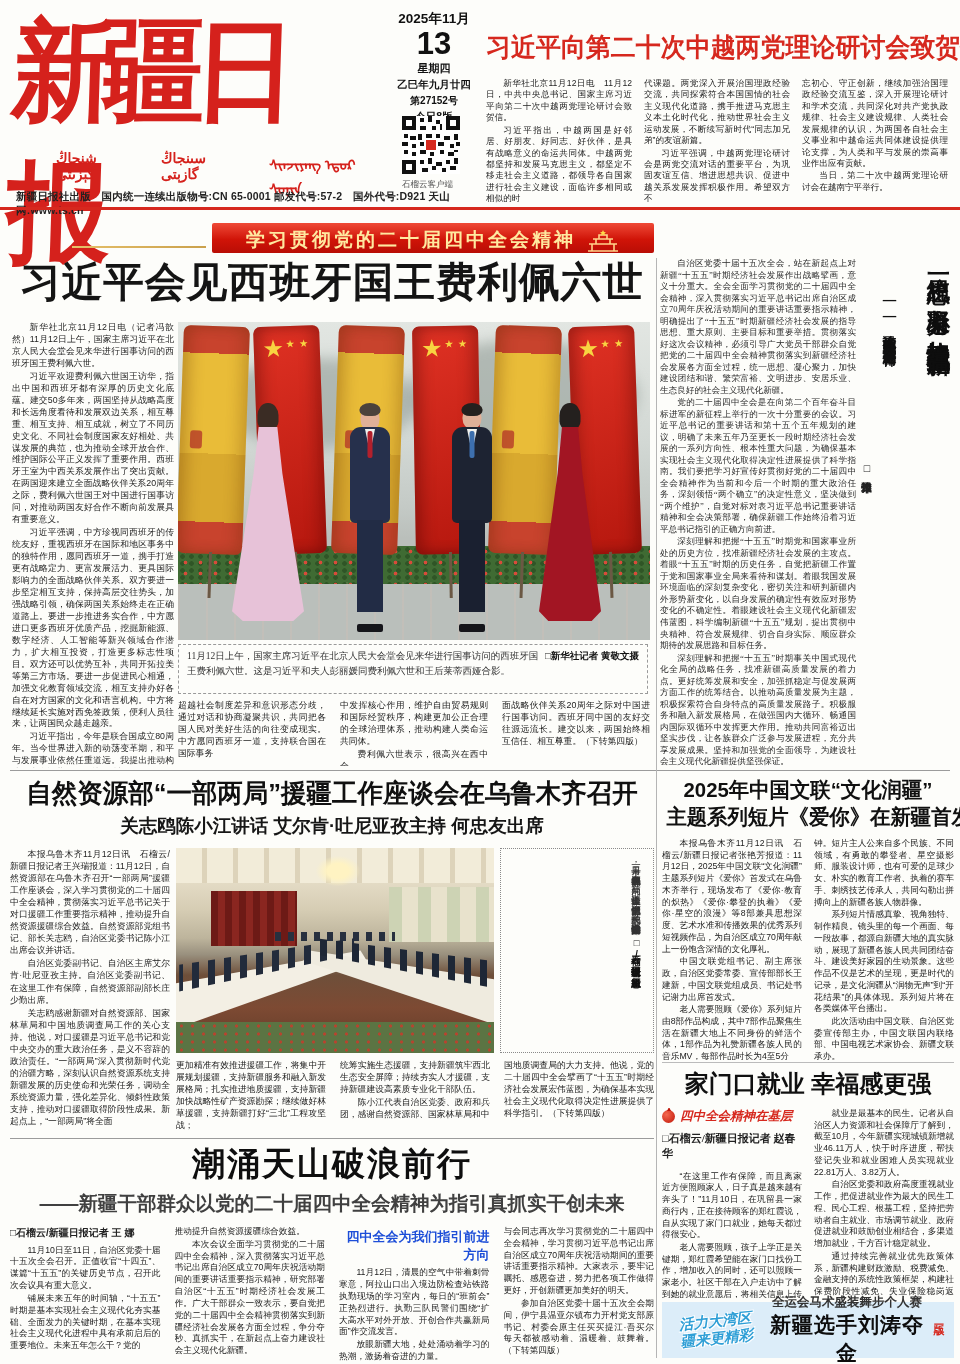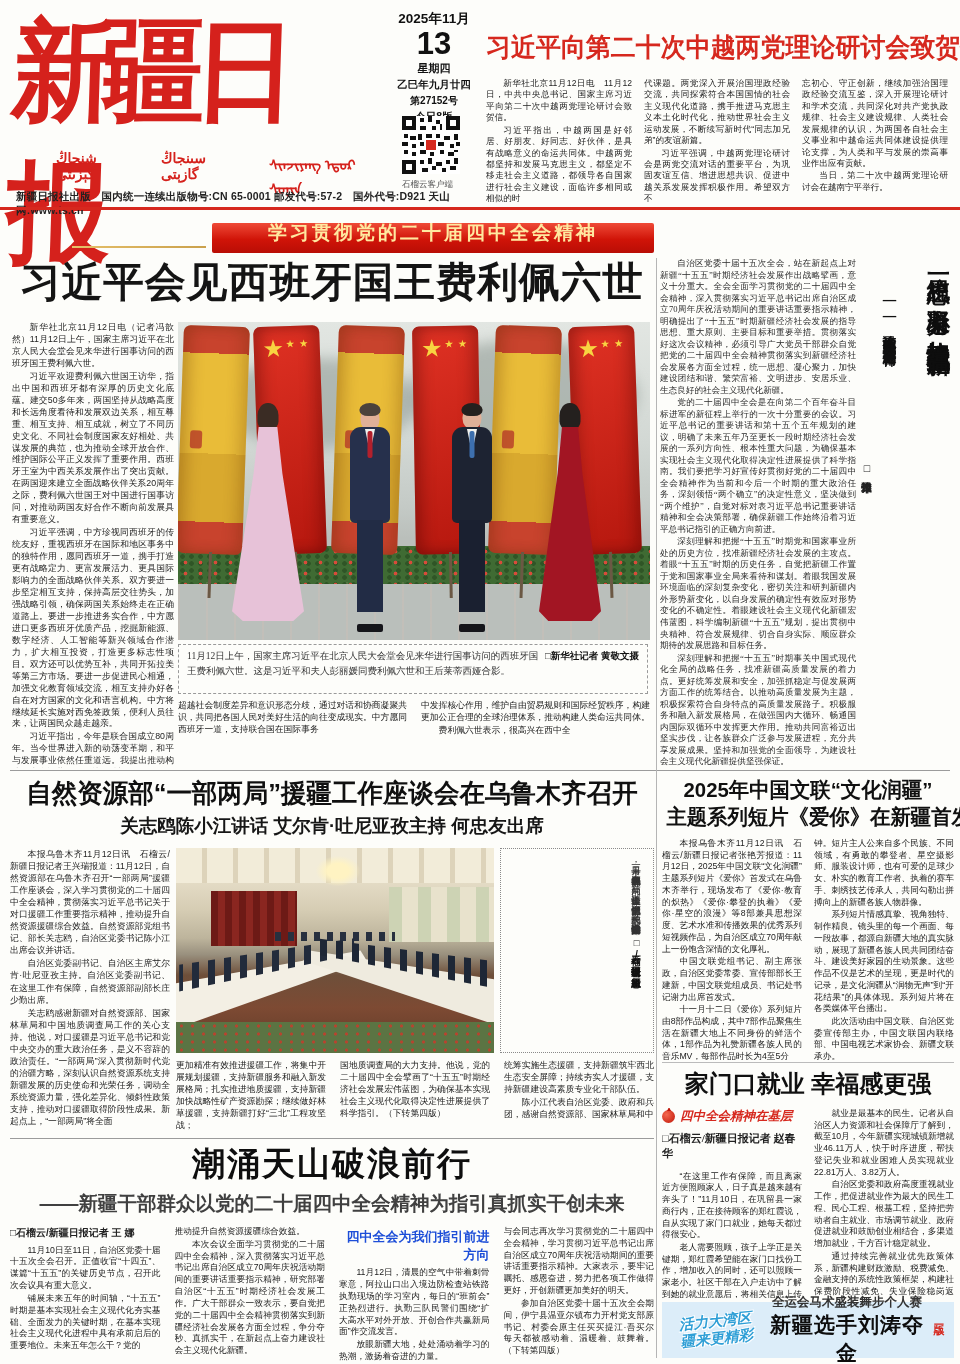--- a/index.html
+++ b/index.html
@@ -33,22 +33,22 @@
   
   .greet{left:480px;top:6px;width:474px;}
   .greet h1{margin:0;position:absolute;left:6px;top:24px;width:464px;font-size:26px;font-weight:900;
     color:#d6281e;transform:scaleX(.96);transform-origin:left;white-space:nowrap;letter-spacing:0;}
   .greet .cols{position:absolute;top:72px;left:6px;width:462px;height:128px;display:flex;gap:12px;}
   .greet .cols>div{flex:1;font-size:8.6px;line-height:1.33;overflow:hidden;}
 
   
   .goldline{left:72px;top:246px;width:134px;height:2px;background:linear-gradient(90deg,#e6c06a,#caa14c);}
   .ribbon{left:212px;top:223px;width:442px;height:30px;background:linear-gradient(180deg,#ef4a37 0,#d01408 55%,#b90d05 100%);
-    color:#ffe9a0;display:flex;align-items:center;justify-content:center;gap:10px;
-    font-size:19px;font-weight:900;letter-spacing:3px;border-radius:2px;flex-direction:column;}
+    color:#ffe9a0;display:flex;align-items:flex-end;justify-content:center;gap:10px;
+    font-size:19px;font-weight:900;letter-spacing:3px;border-radius:2px;}
 
   
   .mainhl{left:8px;top:255px;width:648px;text-align:center;font-size:41px;font-weight:900;color:#141414;
     letter-spacing:1px;transform:scaleX(.99);transform-origin:center;white-space:nowrap;}
 
   
   .xi-col1{left:12px;top:322px;width:162px;height:446px;}
   .xi-col1{font-size:8.8px;line-height:1.36;}
   .photo1{left:178px;top:322px;width:472px;height:318px;overflow:hidden;background:#cfd5d1;}
   .cap1{left:178px;top:644px;width:470px;height:50px;border:1px dashed #9a9a9a;box-sizing:border-box;
@@ -330,20 +330,23 @@
   </div>
 
   <div class="abs xi-below">
     <div class="cont">
         <p class="para">超越社会制度差异和意识形态分歧，通过对话和协商凝聚共识，共同把各国人民对美好生活的向往变成现实。中方愿同西班牙一道，支持联合国在国际事务</p>
       </div>
     <div class="cont">
         <p class="para">中发挥核心作用，维护自由贸易规则和国际经贸秩序，构建更加公正合理的全球治理体系，推动构建人类命运共同体。</p>
         <p class="para">费利佩六世表示，很高兴在西中全</p>
       </div>
+    <div class="cont">
+        <p class="para">面战略伙伴关系20周年之际对中国进行国事访问。西班牙同中国的友好交往源远流长。建交以来，两国始终相互信任、相互尊重。（下转第四版）</p>
+      </div>
   </div>
 
   <div class="abs hdiv"></div>
   <div class="abs vdiv"></div>
 
   <div class="abs edit-body">
       <p class="para">自治区党委十届十五次全会，站在新起点上对新疆“十五五”时期经济社会发展作出战略擘画，意义十分重大。全会全面学习贯彻党的二十届四中全会精神，深入贯彻落实习近平总书记出席自治区成立70周年庆祝活动期间的重要讲话重要指示精神，明确提出了“十五五”时期新疆经济社会发展的指导思想、重大原则、主要目标和重要举措。贯彻落实好这次会议精神，必须引导广大党员干部群众自觉把党的二十届四中全会精神贯彻落实到新疆经济社会发展各方面全过程，统一思想、凝心聚力，加快建设团结和谐、繁荣富裕、文明进步、安居乐业、生态良好的社会主义现代化新疆。</p>
       <p class="para">党的二十届四中全会是在向第二个百年奋斗目标进军的新征程上举行的一次十分重要的会议。习近平总书记的重要讲话和第十五个五年规划的建议，明确了未来五年乃至更长一段时期经济社会发展的一系列方向性、根本性重大问题，为确保基本实现社会主义现代化取得决定性进展提供了科学指南。我们要把学习好宣传好贯彻好党的二十届四中全会精神作为当前和今后一个时期的重大政治任务，深刻领悟“两个确立”的决定性意义，坚决做到“两个维护”，自觉对标对表习近平总书记重要讲话精神和全会决策部署，确保新疆工作始终沿着习近平总书记指引的正确方向前进。</p>
       <p class="para">深刻理解和把握“十五五”时期党和国家事业所处的历史方位，找准新疆经济社会发展的主攻点。着眼“十五五”时期的历史任务，自觉把新疆工作置于党和国家事业全局来看待和谋划。着眼我国发展环境面临的深刻复杂变化，密切关注和研判新疆内外形势新变化，以自身发展的确定性有效应对形势变化的不确定性。着眼建设社会主义现代化新疆宏伟蓝图，科学编制新疆“十五五”规划，提出贯彻中央精神、符合发展规律、切合自身实际、顺应群众期待的发展思路和目标任务。</p>
       <p class="para">深刻理解和把握“十五五”时期事关中国式现代化全局的战略任务，找准新疆高质量发展的着力点。更好统筹发展和安全，加强抓稳定与促发展两方面工作的统筹结合。以推动高质量发展为主题，积极探索符合自身特点的高质量发展路子。积极服务和融入新发展格局，在做强国内大循环、畅通国内国际双循环中发挥更大作用。推动共同富裕迈出坚实步伐，让各族群众广泛参与发展进程，充分共享发展成果。坚持和加强党的全面领导，为建设社会主义现代化新疆提供坚强保证。</p>
@@ -378,38 +381,38 @@
     <div class="cap2 vert">
       <span>十一月十二日，自然资源部在乌鲁木齐召开“一部两局”援疆工作座谈会。自然资源部党组书记、部长关志鸥，自治区党委书记陈小江出席会议并讲话。</span>
       <span class="credit">□石榴云/新疆日报记者 崔志坚摄</span>
     </div>
 
     <div class="zr-below">
       <div class="cont">
           <p class="para">更加精准有效推进援疆工作，将集中开展规划援疆，支持新疆服务和融入新发展格局；扎实推进地质援疆，支持新疆加快战略性矿产资源勘探；继续做好林草援疆，支持新疆打好“三北”工程攻坚战；</p>
         </div>
       <div class="cont">
-          <p class="para">国地质调查局的大力支持。他说，党的二十届四中全会擘画了“十五五”时期经济社会发展宏伟蓝图，为确保基本实现社会主义现代化取得决定性进展提供了科学指引。（下转第四版）</p>
-        </div>
-      <div class="cont">
           <p class="para">统筹实施生态援疆，支持新疆筑牢西北生态安全屏障；持续夯实人才援疆，支持新疆建设高素质专业化干部队伍。</p>
           <p class="para">陈小江代表自治区党委、政府和兵团，感谢自然资源部、国家林草局和中</p>
+        </div>
+      <div class="cont">
+          <p class="para">国地质调查局的大力支持。他说，党的二十届四中全会擘画了“十五五”时期经济社会发展宏伟蓝图，为确保基本实现社会主义现代化取得决定性进展提供了科学指引。（下转第四版）</p>
         </div>
     </div>
   </div>
   <div class="abs hdiv2"></div>
 
   <div class="abs wl">
     <div class="h">2025年中国文联“文化润疆”</div>
     <div class="h">主题系列短片《爱你》在新疆首发</div>
     <div class="cols">
       <div>
           <p class="para">本报乌鲁木齐11月12日讯　石榴云/新疆日报记者张艳芳报道：11月12日，2025年中国文联“文化润疆”主题系列短片《爱你》首发式在乌鲁木齐举行，现场发布了《爱你·教育的炽热》《爱你·攀登的执着》《爱你·星空的浪漫》等8部兼具思想深度、艺术水准和传播效果的优秀系列短视频作品，为自治区成立70周年献上一份饱含深情的文化厚礼。</p>
           <p class="para">中国文联党组书记、副主席张政，自治区党委常委、宣传部部长王建新，中国文联党组成员、书记处书记谢力出席首发式。</p>
-          <p class="para">十一月十二日《爱你》系列短片由8部作品构成，其中7部作品聚焦生活在新疆大地上不同身份的鲜活个体，1部作品为礼赞新疆各族人民的音乐MV，每部作品时长为4至5分</p>
+          <p class="para">老人需要照顾《爱你》系列短片由8部作品构成，其中7部作品聚焦生活在新疆大地上不同身份的鲜活个体，1部作品为礼赞新疆各族人民的音乐MV，每部作品时长为4至5分</p>
         </div>
       <div class="cont">
           <p class="para">钟。短片主人公来自多个民族、不同领域，有勇敢的攀登者、星空摄影师、服装设计师，也有可爱的足球少女、朴实的教育工作者、执着的赛车手、刺绣技艺传承人，共同勾勒出拼搏向上的新疆各族人物群像。</p>
           <p class="para">系列短片情感真挚、视角独特、制作精良。镜头里的每一个画面、每一段故事，都源自新疆大地的真实脉动，展现了新疆各族人民共同团结奋斗、建设美好家园的生动景象。这些作品不仅是艺术的呈现，更是时代的记录，是文化润疆从“润物无声”到“开花结果”的具体体现。系列短片将在各类媒体平台播出。</p>
           <p class="para">此次活动由中国文联、自治区党委宣传部主办，中国文联国内联络部、中国电视艺术家协会、新疆文联承办。</p>
         </div>
     </div>
   </div>
   <div class="abs hdiv3"></div>
 

